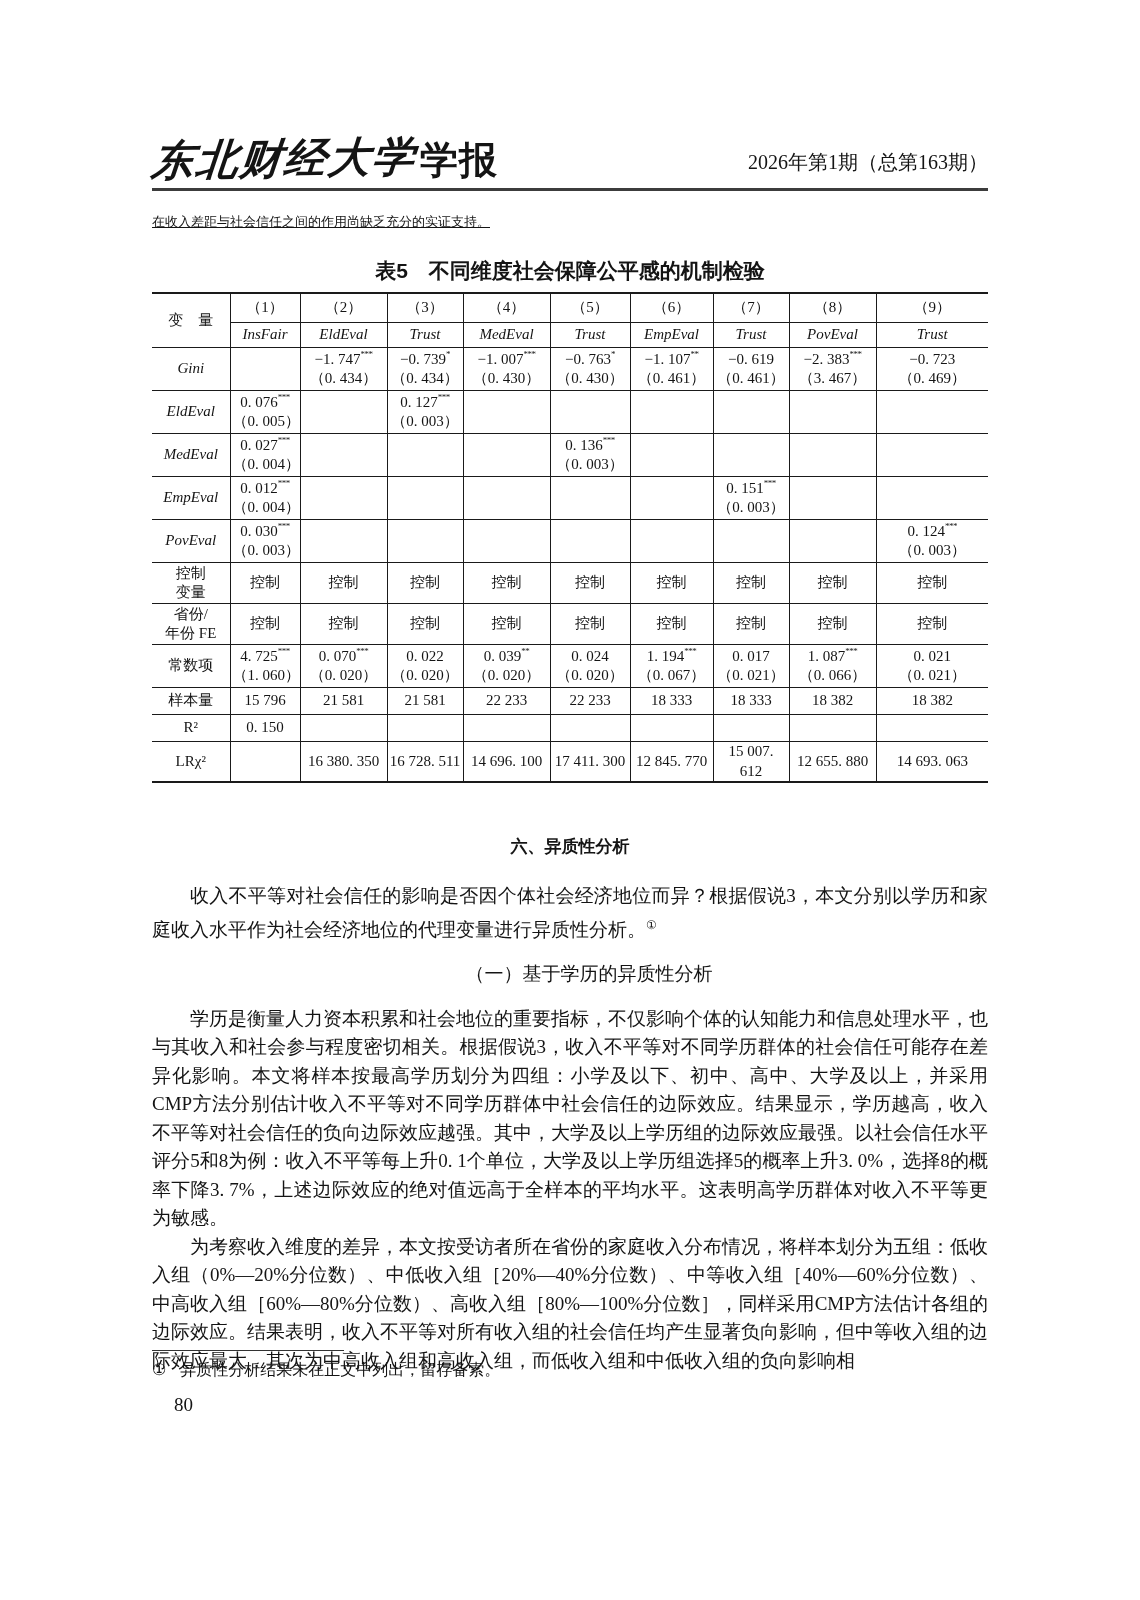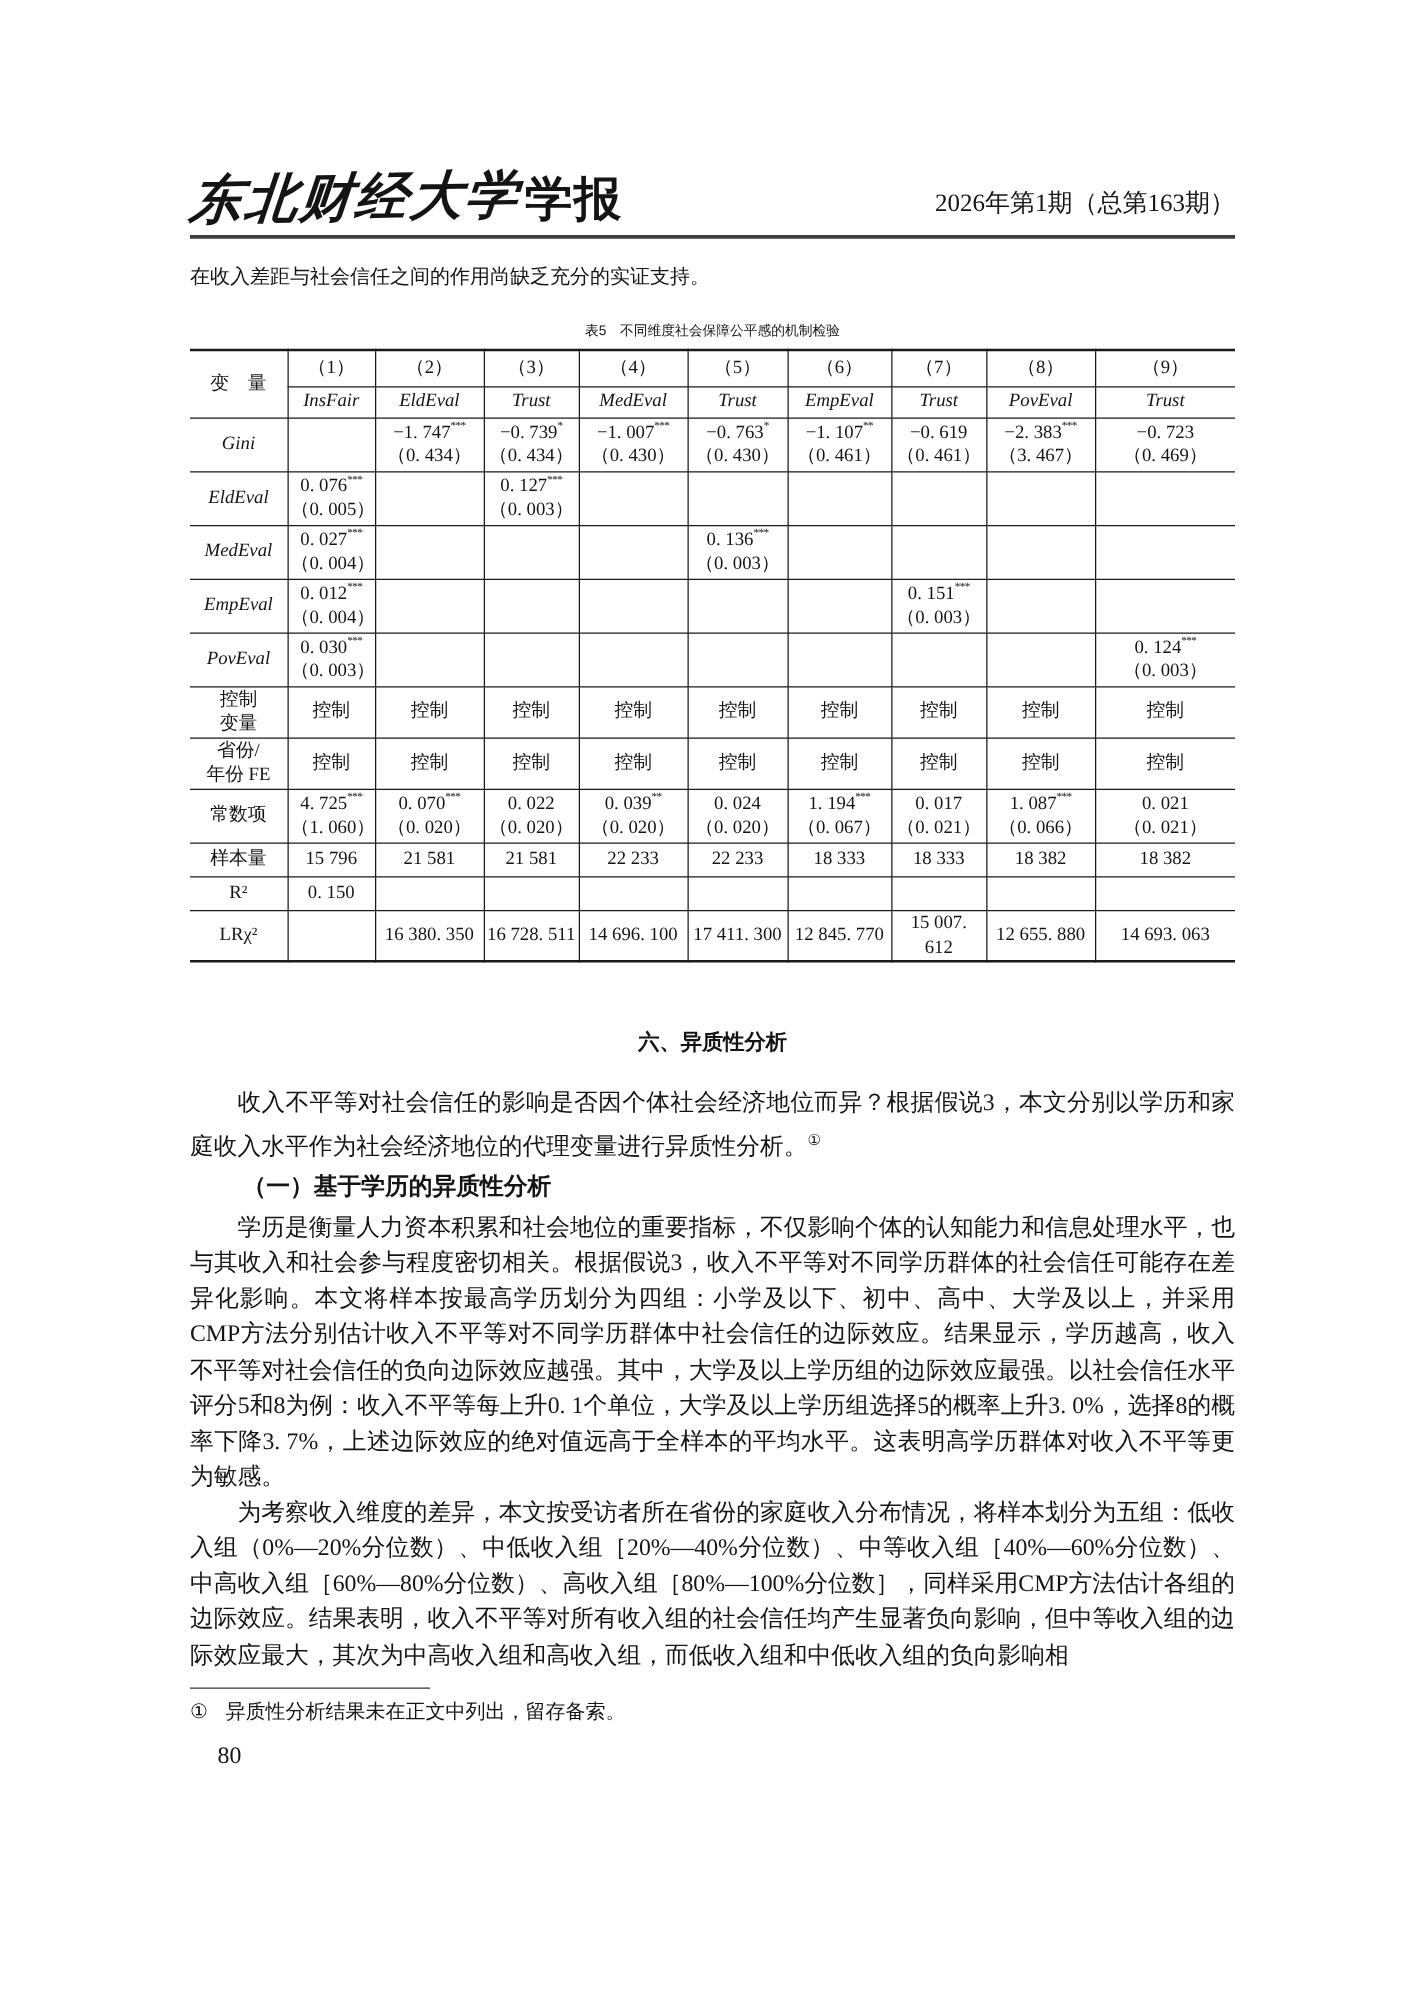--- a/index.html
+++ b/index.html
@@ -28,25 +28,25 @@
     letter-spacing:2px;
     display:inline-block;transform:skewX(-6deg) rotate(-1deg);
   }
   .logo .suffix{
     font-size:38px;font-weight:700;letter-spacing:1px;
     display:inline-block;margin-left:4px;
   }
   .issue{font-size:20px;padding-bottom:4px;white-space:nowrap;}
 
   
-  .intro{font-size:16px;line-height:28px;margin:17px 0 0 0;text-align:justify;}
+  .intro{font-size:13px;line-height:28px;margin:17px 0 0 0;text-align:justify;text-decoration:underline;}
 
   
   .tbl-title{
-    text-align:center;font-weight:400;font-size:11px;
+    text-align:center;font-weight:700;font-size:21px;
     font-family:"Liberation Sans","DejaVu Sans",sans-serif;
     margin:21px 0 7px 0;
   }
   table.tbl{
     border-collapse:collapse;width:100%;
     border-top:2.5px solid #1a1a1a;border-bottom:2.5px solid #1a1a1a;
     font-size:15px;table-layout:fixed;
   }
   table.tbl td{
     border:1px solid #1a1a1a;
@@ -72,23 +72,24 @@
   .section-title{
     text-align:center;font-weight:700;font-size:17px;
     margin:52px 0 24px 0;
     font-family:"Liberation Sans","DejaVu Sans",sans-serif;
   }
   .body-par{
     font-size:19px;line-height:28.5px;text-align:justify;
     margin:0;text-indent:2em;
   }
   .subhead{
-    font-size:19px;line-height:28.5px;font-weight:700;
-    margin:4px;text-indent:2em;
+    font-size:19px;line-height:28.5px;font-weight:400;
+    margin:16px;text-indent:2em;
     font-family:"Liberation Sans","DejaVu Sans",sans-serif;
+    text-align:center;
   }
   .body-par sup{font-size:12px;}
 
   
   .footnote{
     position:absolute;left:152px;top:1350px;width:836px;
     font-size:16px;line-height:24px;
   }
   .footnote .rule{width:192px;border-top:1.5px solid #333;margin-bottom:7px;}
   .footnote .fn-marker{margin-right:14px;}

